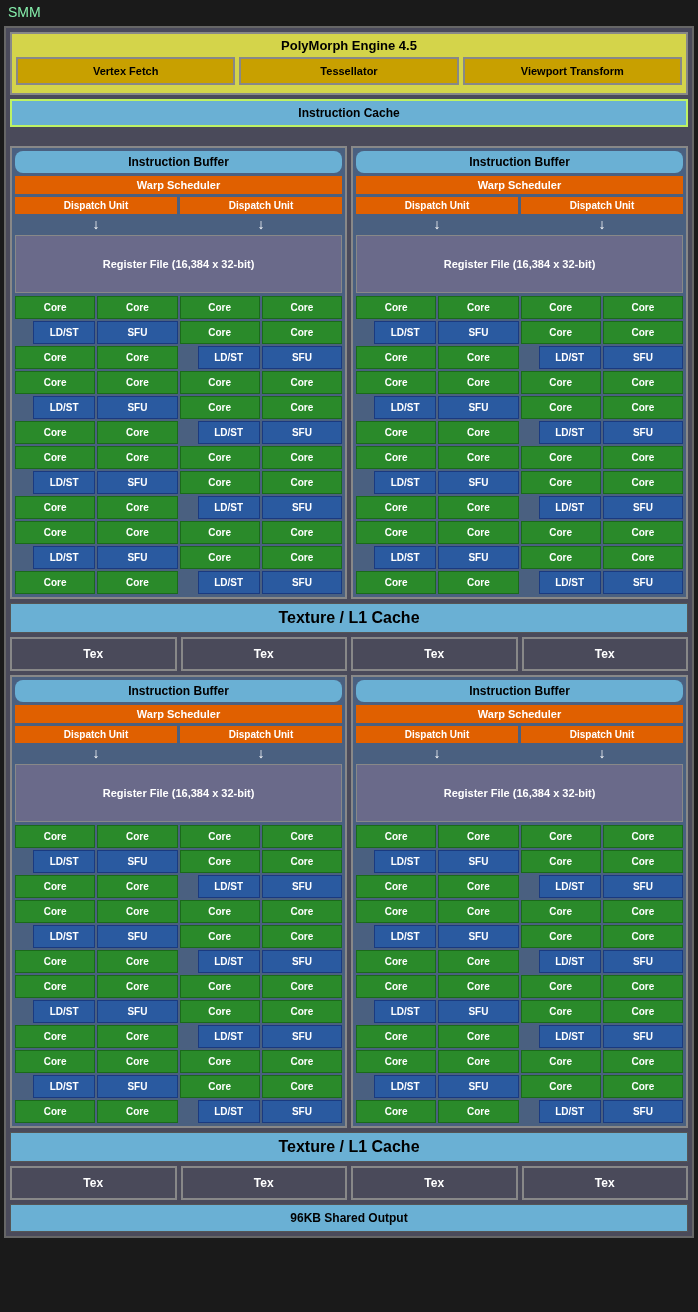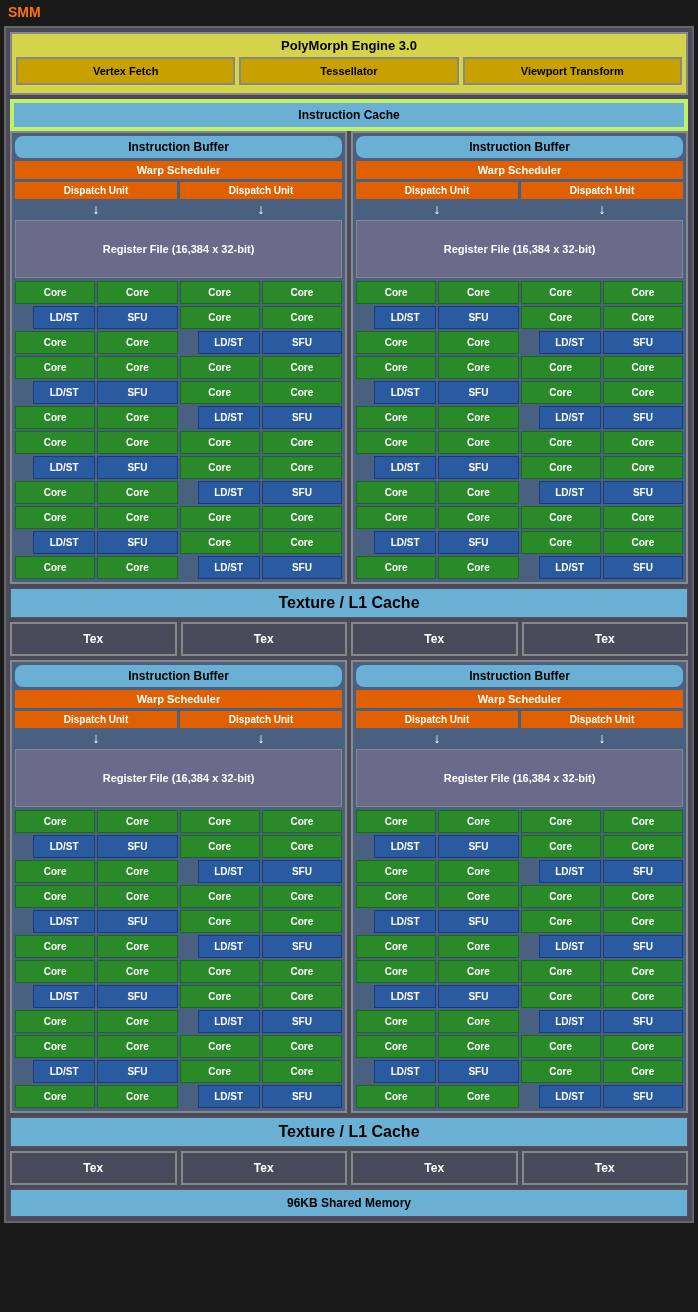--- a/index.html
+++ b/index.html
@@ -2,23 +2,23 @@
 <html><head>
   <meta charset="utf-8">
   <style>
     * { box-sizing: border-box; margin: 0; padding: 0; }
     body {
       background: #1a1a1a;
       font-family: Arial, sans-serif;
       width: 698px;
     }
     .smm-title {
-      color: #f97316;
+      color: #86efac;
       font-size: 14px;
-      font-weight: bold;
+      font-weight: normal;
       padding: 4px 8px;
     }
     .outer-container {
       background: #4a4a5a;
       border: 2px solid #666;
       margin: 2px 4px;
       padding: 4px;
     }
     .polymorph-section {
       background: #d4d44a;
@@ -30,41 +30,41 @@
       text-align: center;
       font-size: 13px;
       font-weight: bold;
       margin-bottom: 4px;
       color: #000;
     }
     .poly-row {
       display: flex;
       gap: 4px;
       margin-bottom: 4px;
-      justify-content: space-between;
+      justify-content: flex-end;
     }
     .poly-btn {
       background: #c8a000;
       border: 2px solid #888;
       color: #000;
       font-size: 11px;
       font-weight: bold;
       text-align: center;
       padding: 6px 8px;
       flex: 1;
     }
     .instruction-cache-bar {
       background: #6ab0d4;
       text-align: center;
       font-size: 12px;
       font-weight: bold;
       color: #000;
       padding: 5px;
-      margin-bottom: 0;
-      border: 4px solid #bef264;
+      margin-bottom: 19px;
+      border: 2px solid #bef264;
     }
     .two-column {
       display: flex;
       gap: 4px;
       margin-bottom: 4px;
     }
     .sm-block {
       flex: 1;
       background: #4a6080;
       border: 2px solid #888;
@@ -197,21 +197,21 @@
     }
   </style>
 </head>
 <body>
 
 <div class="smm-title">SMM</div>
 
 <div class="outer-container">
 
   <div class="polymorph-section">
-    <div class="polymorph-title">PolyMorph Engine 3.0</div>
+    <div class="polymorph-title">PolyMorph Engine 4.5</div>
     <div class="poly-row">
       <div class="poly-btn">Vertex Fetch</div>
       <div class="poly-btn">Tessellator</div>
       <div class="poly-btn">Viewport Transform</div>
     </div>
   </div>
 
   <div class="instruction-cache-bar">Instruction Cache</div>
 
   <div class="two-column section-gap">
@@ -488,15 +488,15 @@
 
   <div class="texture-cache-bar">Texture / L1 Cache</div>
 
   <div class="tex-row">
     <div class="tex-unit">Tex</div>
     <div class="tex-unit">Tex</div>
     <div class="tex-unit">Tex</div>
     <div class="tex-unit">Tex</div>
   </div>
 
-  <div class="shared-memory-bar">96KB Shared Memory</div>
+  <div class="shared-memory-bar">96KB Shared Output</div>
 
 </div>
 
 </body></html>

